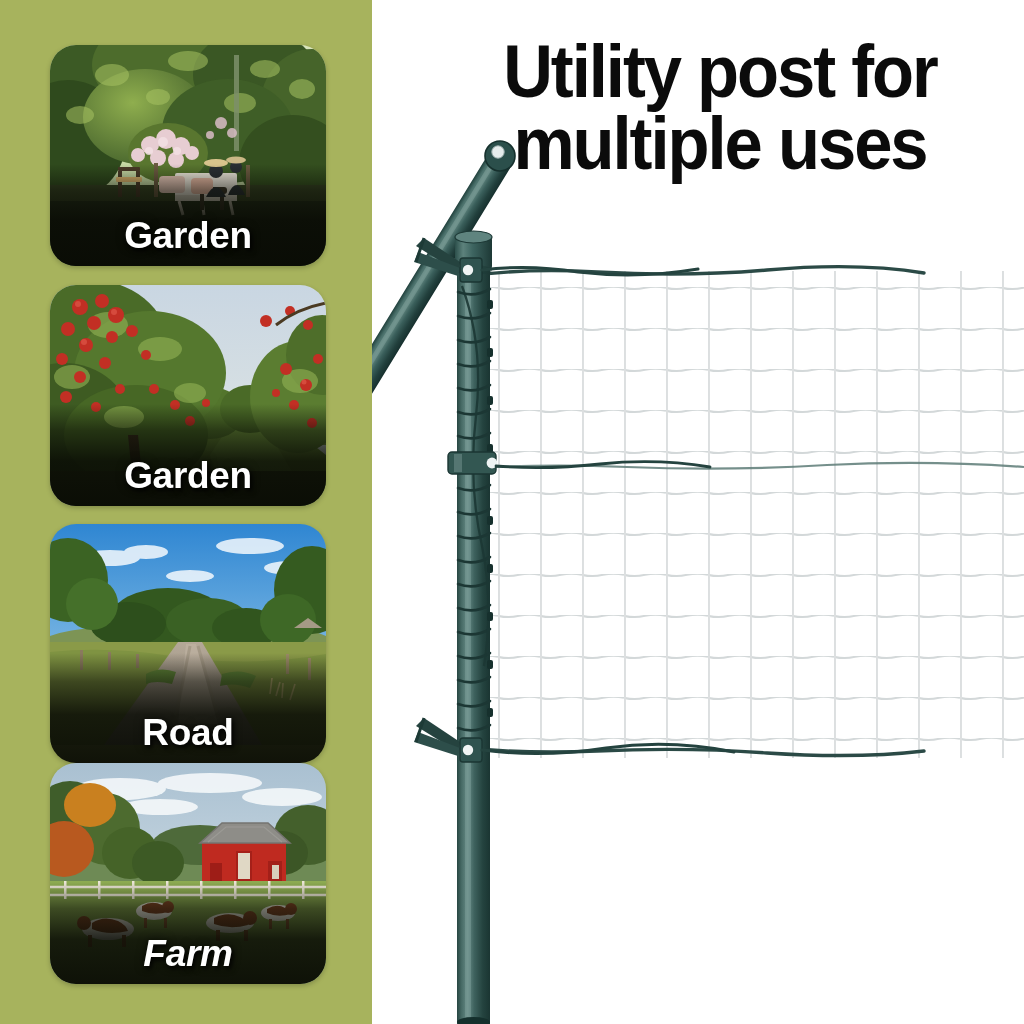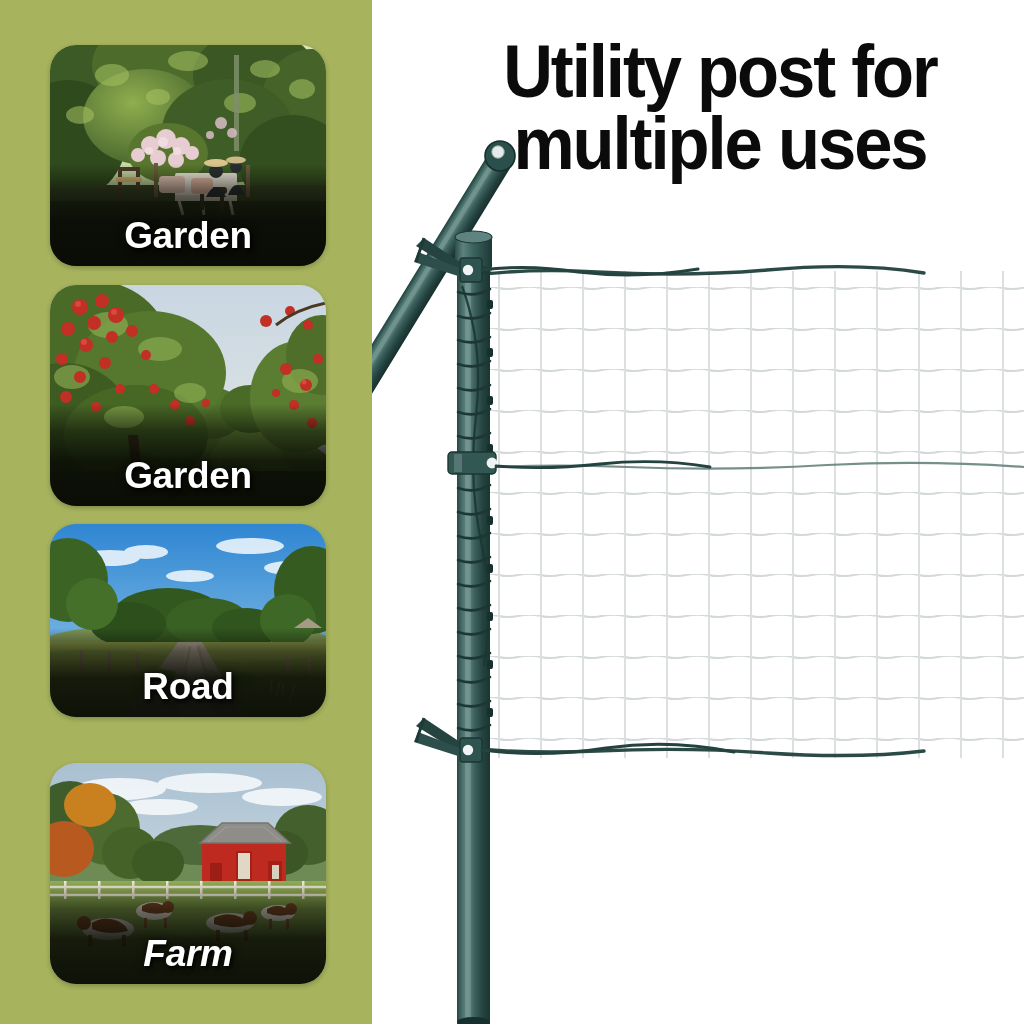--- a/index.html
+++ b/index.html
@@ -275,21 +275,21 @@
 
           <path d="M276 18 q-30 6 -50 22" stroke="#4a3a22" stroke-width="3" fill="none"></path>
 
           <rect x="0" y="186" width="276" height="35" fill="#3f4a22"></rect>
         </svg>
       </div>
       <div class="card-shade"></div>
       <div class="card-label">Garden</div>
     </div>
 
-    <div class="use-card" style="top:524px; height:193px;">
+    <div class="use-card" style="top:524px; height:239px;">
       <div class="card-photo">
         <svg width="276" height="221" viewBox="0 0 276 221" preserveAspectRatio="none">
           <defs>
             <linearGradient id="rdSky" x1="0" y1="0" x2="0" y2="1">
               <stop offset="0%" stop-color="#2f86d2"></stop>
               <stop offset="55%" stop-color="#74b3e2"></stop>
               <stop offset="100%" stop-color="#cfe3f1"></stop>
             </linearGradient>
             <linearGradient id="rdRoad" x1="0" y1="0" x2="0" y2="1">
               <stop offset="0%" stop-color="#b4a897"></stop>

